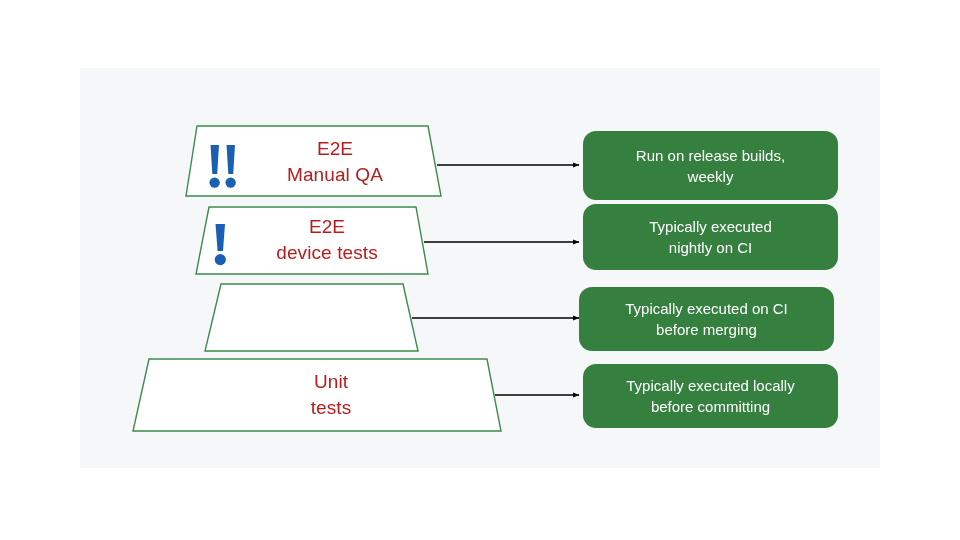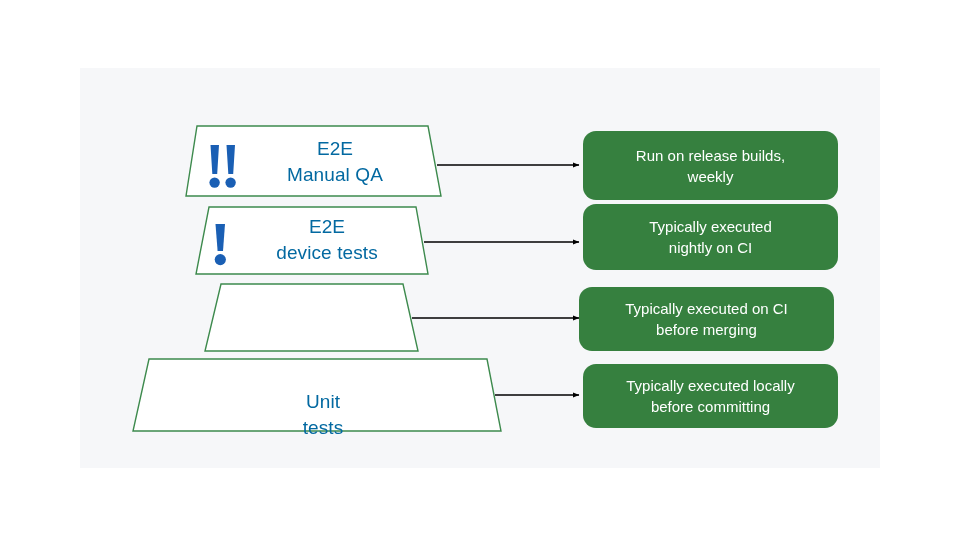--- a/index.html
+++ b/index.html
@@ -31,21 +31,21 @@
   #diagram {
     position: absolute;
     left: 0;
     top: 0;
     width: 960px;
     height: 540px;
   }
   .pyr-label {
     position: absolute;
     text-align: center;
-    color: #0369a1;
+    color: #b91c1c;
     font-family: "Liberation Sans", sans-serif;
     font-size: 19px;
     line-height: 26px;
     letter-spacing: 0.1px;
     white-space: pre-line;
     pointer-events: none;
   }
   .callout {
     position: absolute;
     display: flex;
@@ -104,21 +104,21 @@
     </g>
   </svg>
 
   <div class="pyr-label" style="left:240px; top:136px; width:190px;">E2E
 Manual QA</div>
 
   <div class="pyr-label" style="left:232px; top:214px; width:190px;">E2E
 device tests</div>
 
 
-  <div class="pyr-label" style="left:228px; top:369px; width:190px;margin-top:20px;">Unit
+  <div class="pyr-label" style="left:236px; top:369px; width:190px;">Unit
 tests</div>
 
   <div class="callout" style="left:583px; top:131px; width:255px; height:69px;">Run on release builds,
 weekly</div>
 
   <div class="callout" style="left:583px; top:204px; width:255px; height:66px;">Typically executed
 nightly on CI</div>
 
   <div class="callout" style="left:579px; top:287px; width:255px; height:64px;">Typically executed on CI
 before merging</div>

